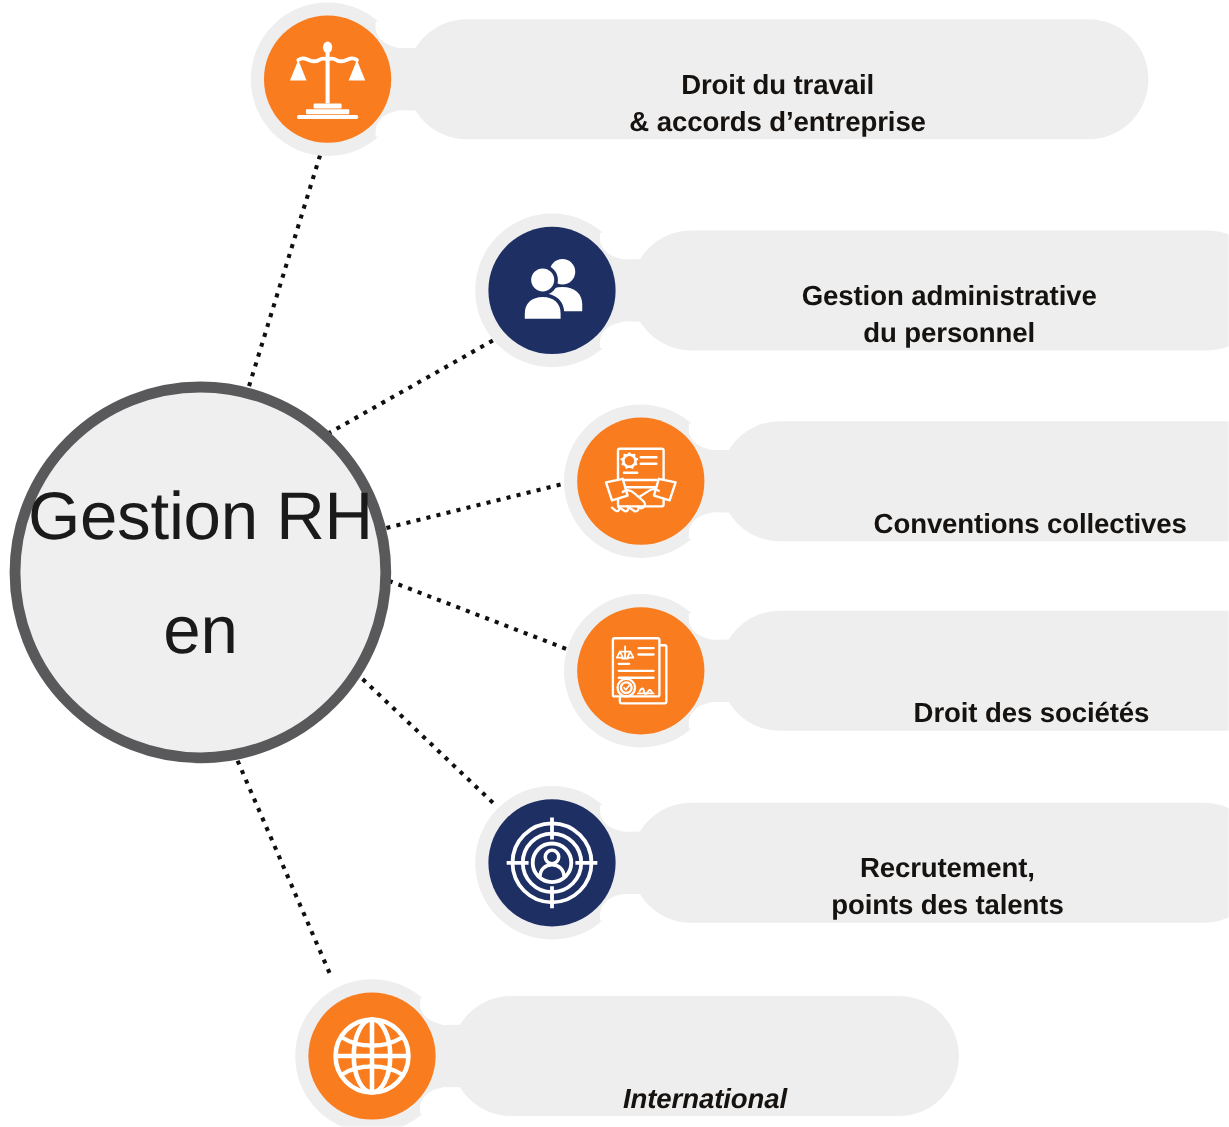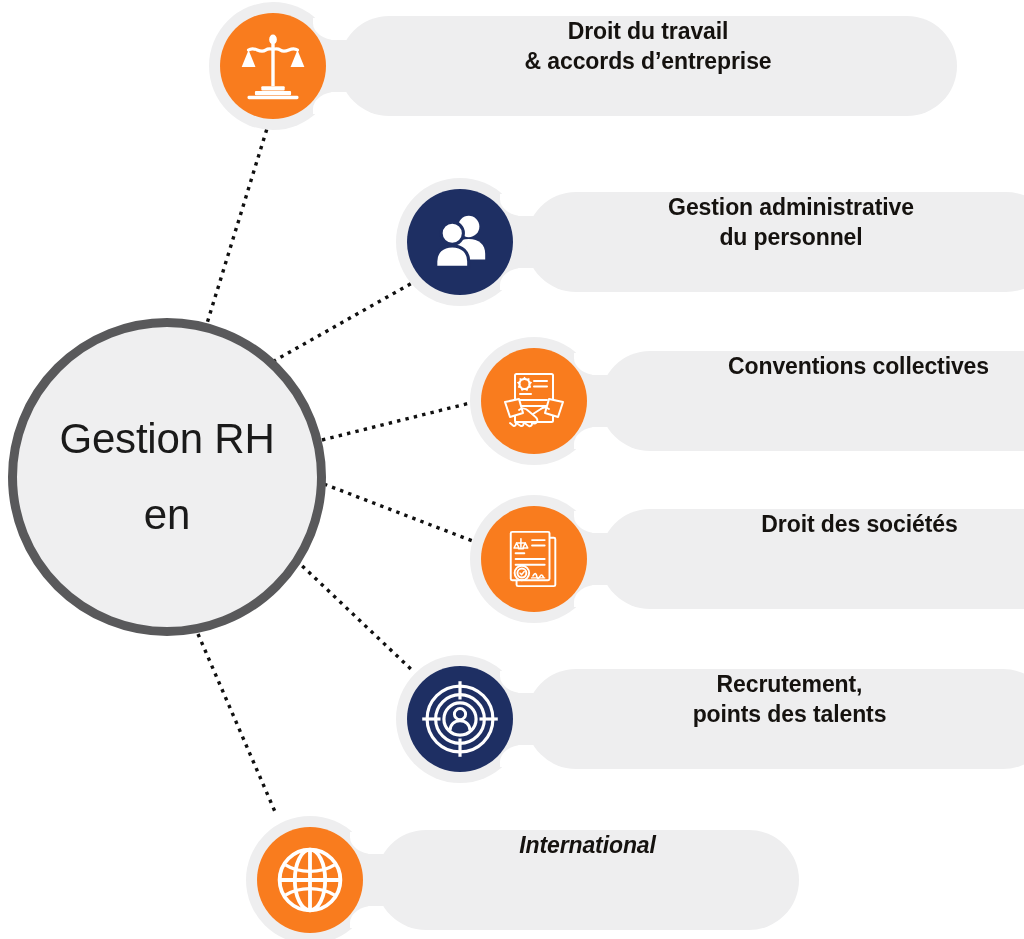--- a/index.html
+++ b/index.html
@@ -38,21 +38,21 @@
     border-radius: 50%;
     background: #efeff0;
     border: 9px solid #59595b;
     box-sizing: border-box;
     display: flex;
     flex-direction: column;
     align-items: center;
     justify-content: center;
   }
   .hub-line {
-    font-size: 42px;
+    font-size: 56px;
     color: #1a1a1a;
     line-height: 1.34;
     text-align: center;
     font-weight: 400;
     letter-spacing: -0.2px;
   }
 
   
   .node {
     position: absolute;
@@ -101,21 +101,21 @@
     border-top-left-radius: 30px 22px;
     border-top-right-radius: 30px 22px;
   }
   .pill {
     position: absolute;
     top: 14px;
     height: 100px;
     border-radius: 50px;
     background: #eeeeef;
     display: flex;
-    align-items: flex-start;
+    align-items: flex-end;
     justify-content: center;
     padding: 0 26px;
     box-sizing: border-box;
   }
   .pill-text {
     font-size: 23px;
     font-weight: bold;
     color: #15120f;
     text-align: center;
     line-height: 1.32;

